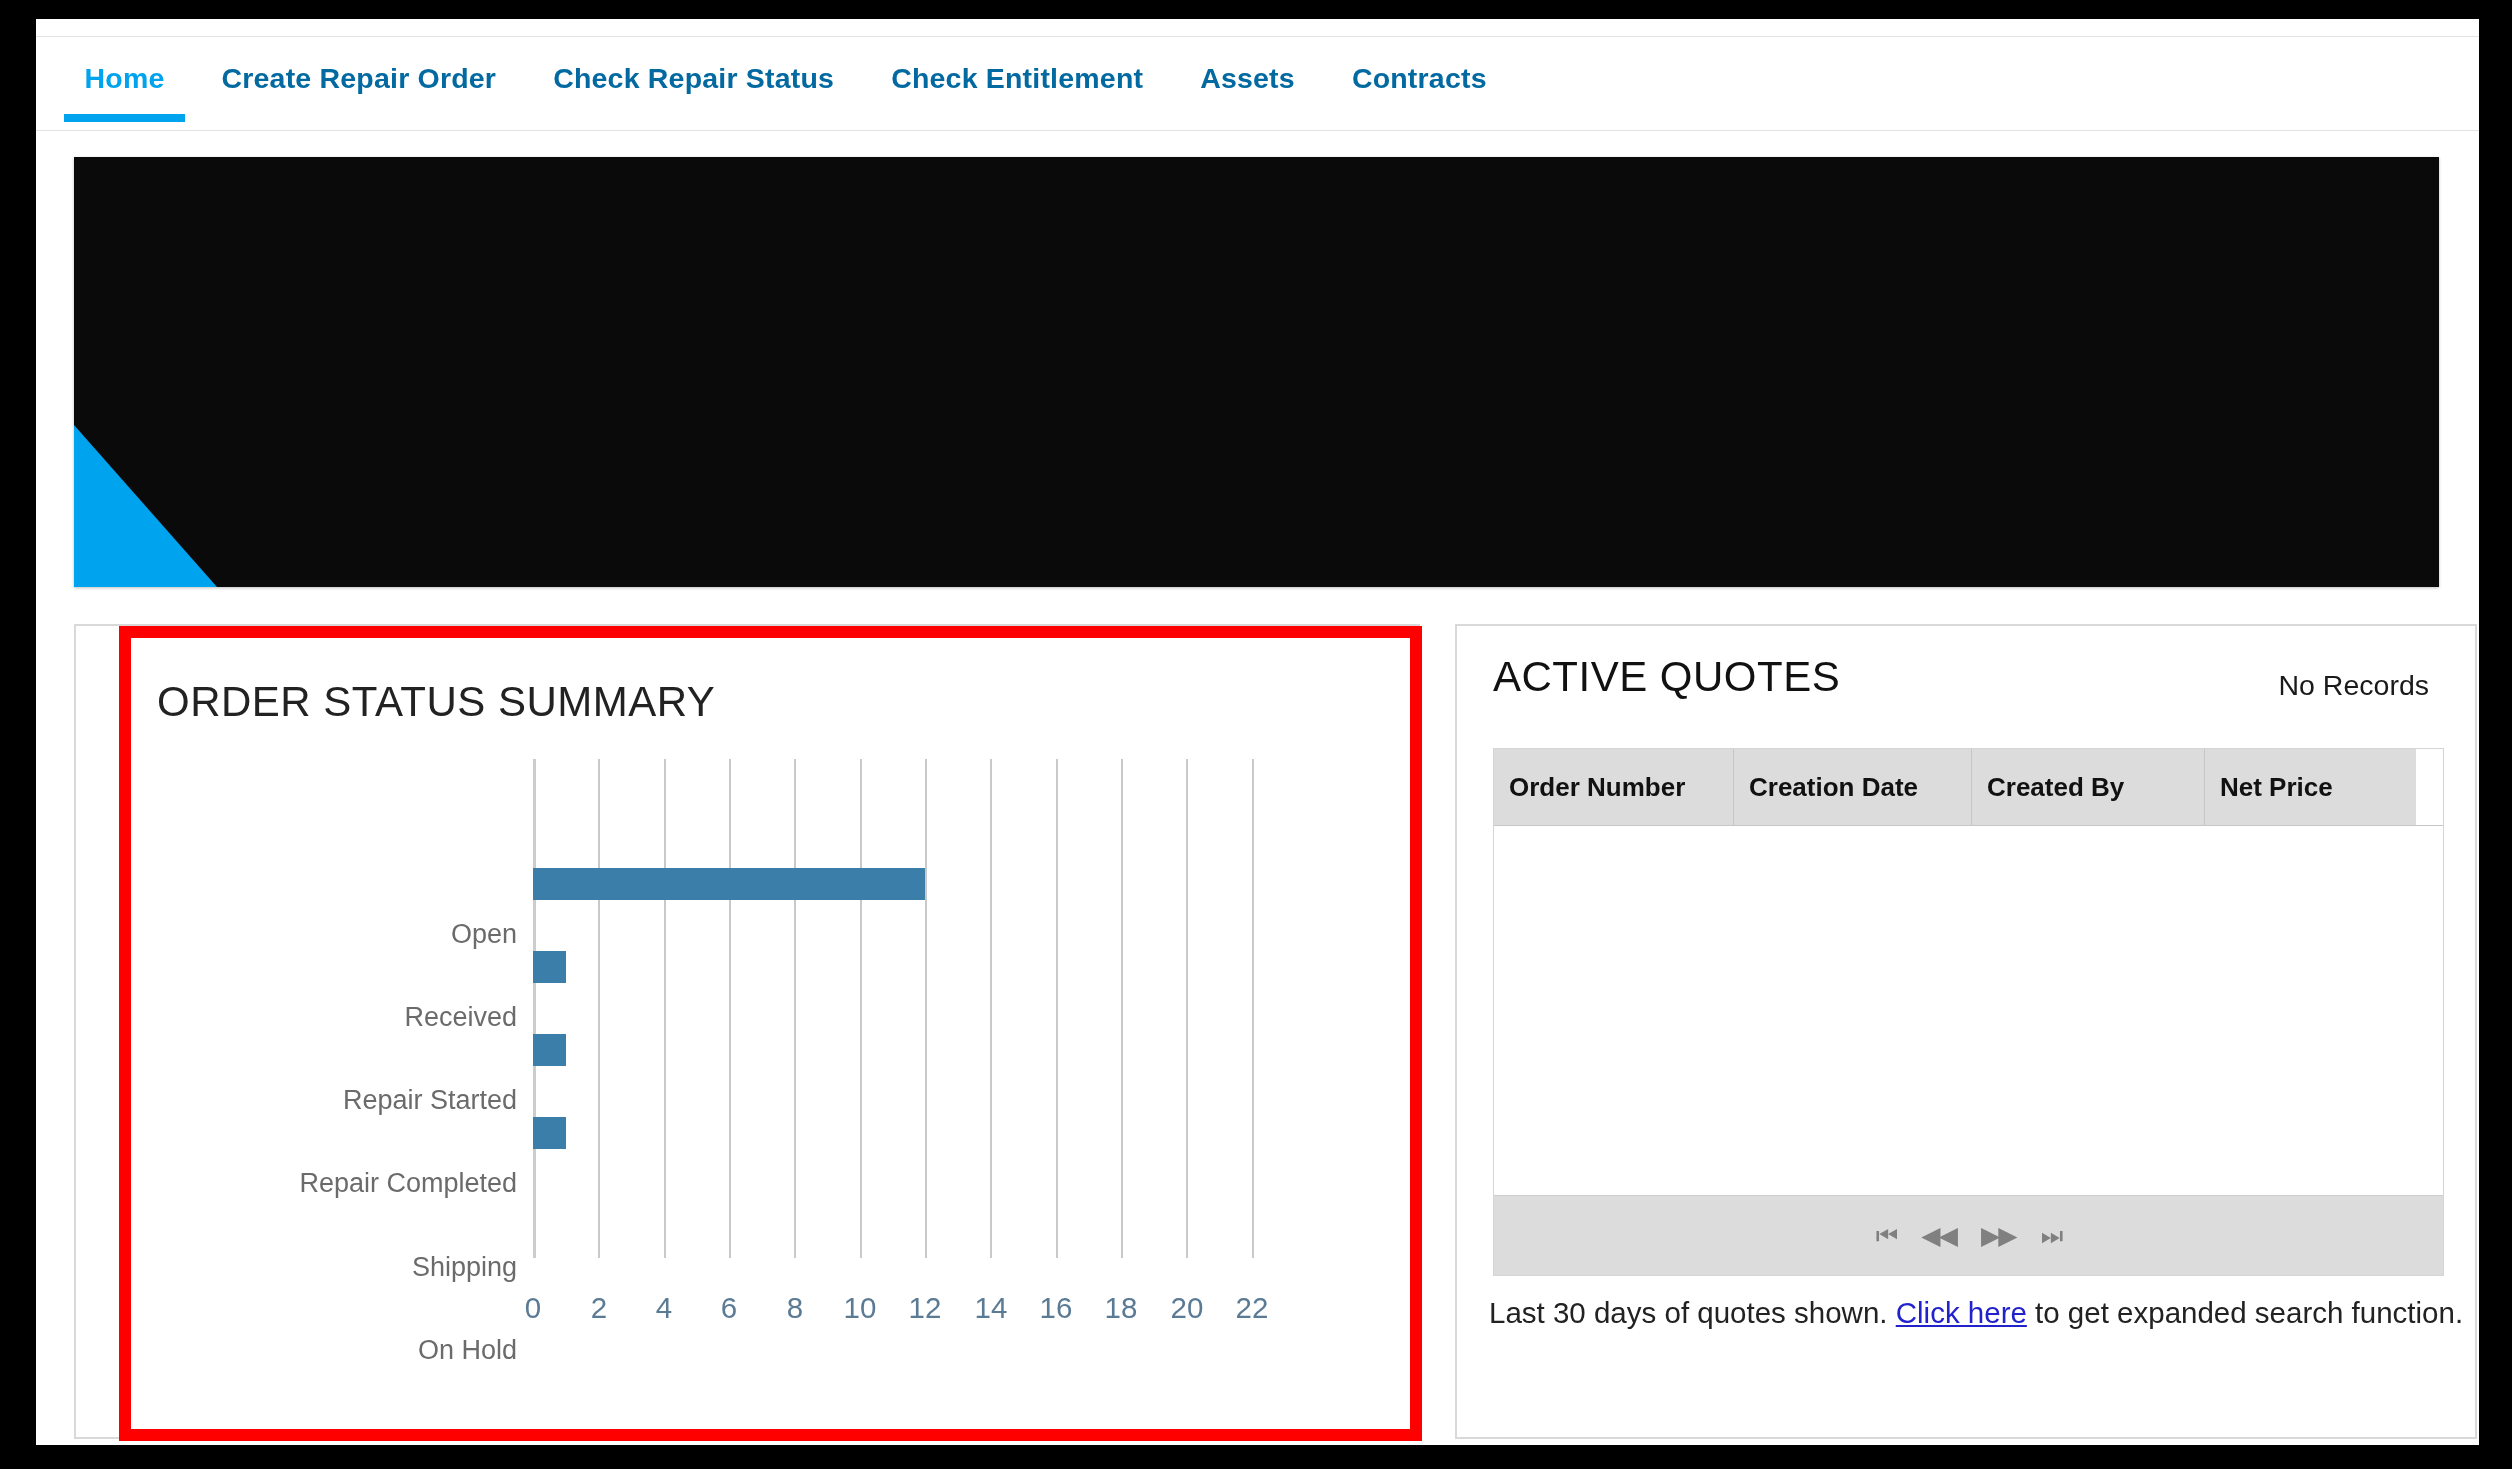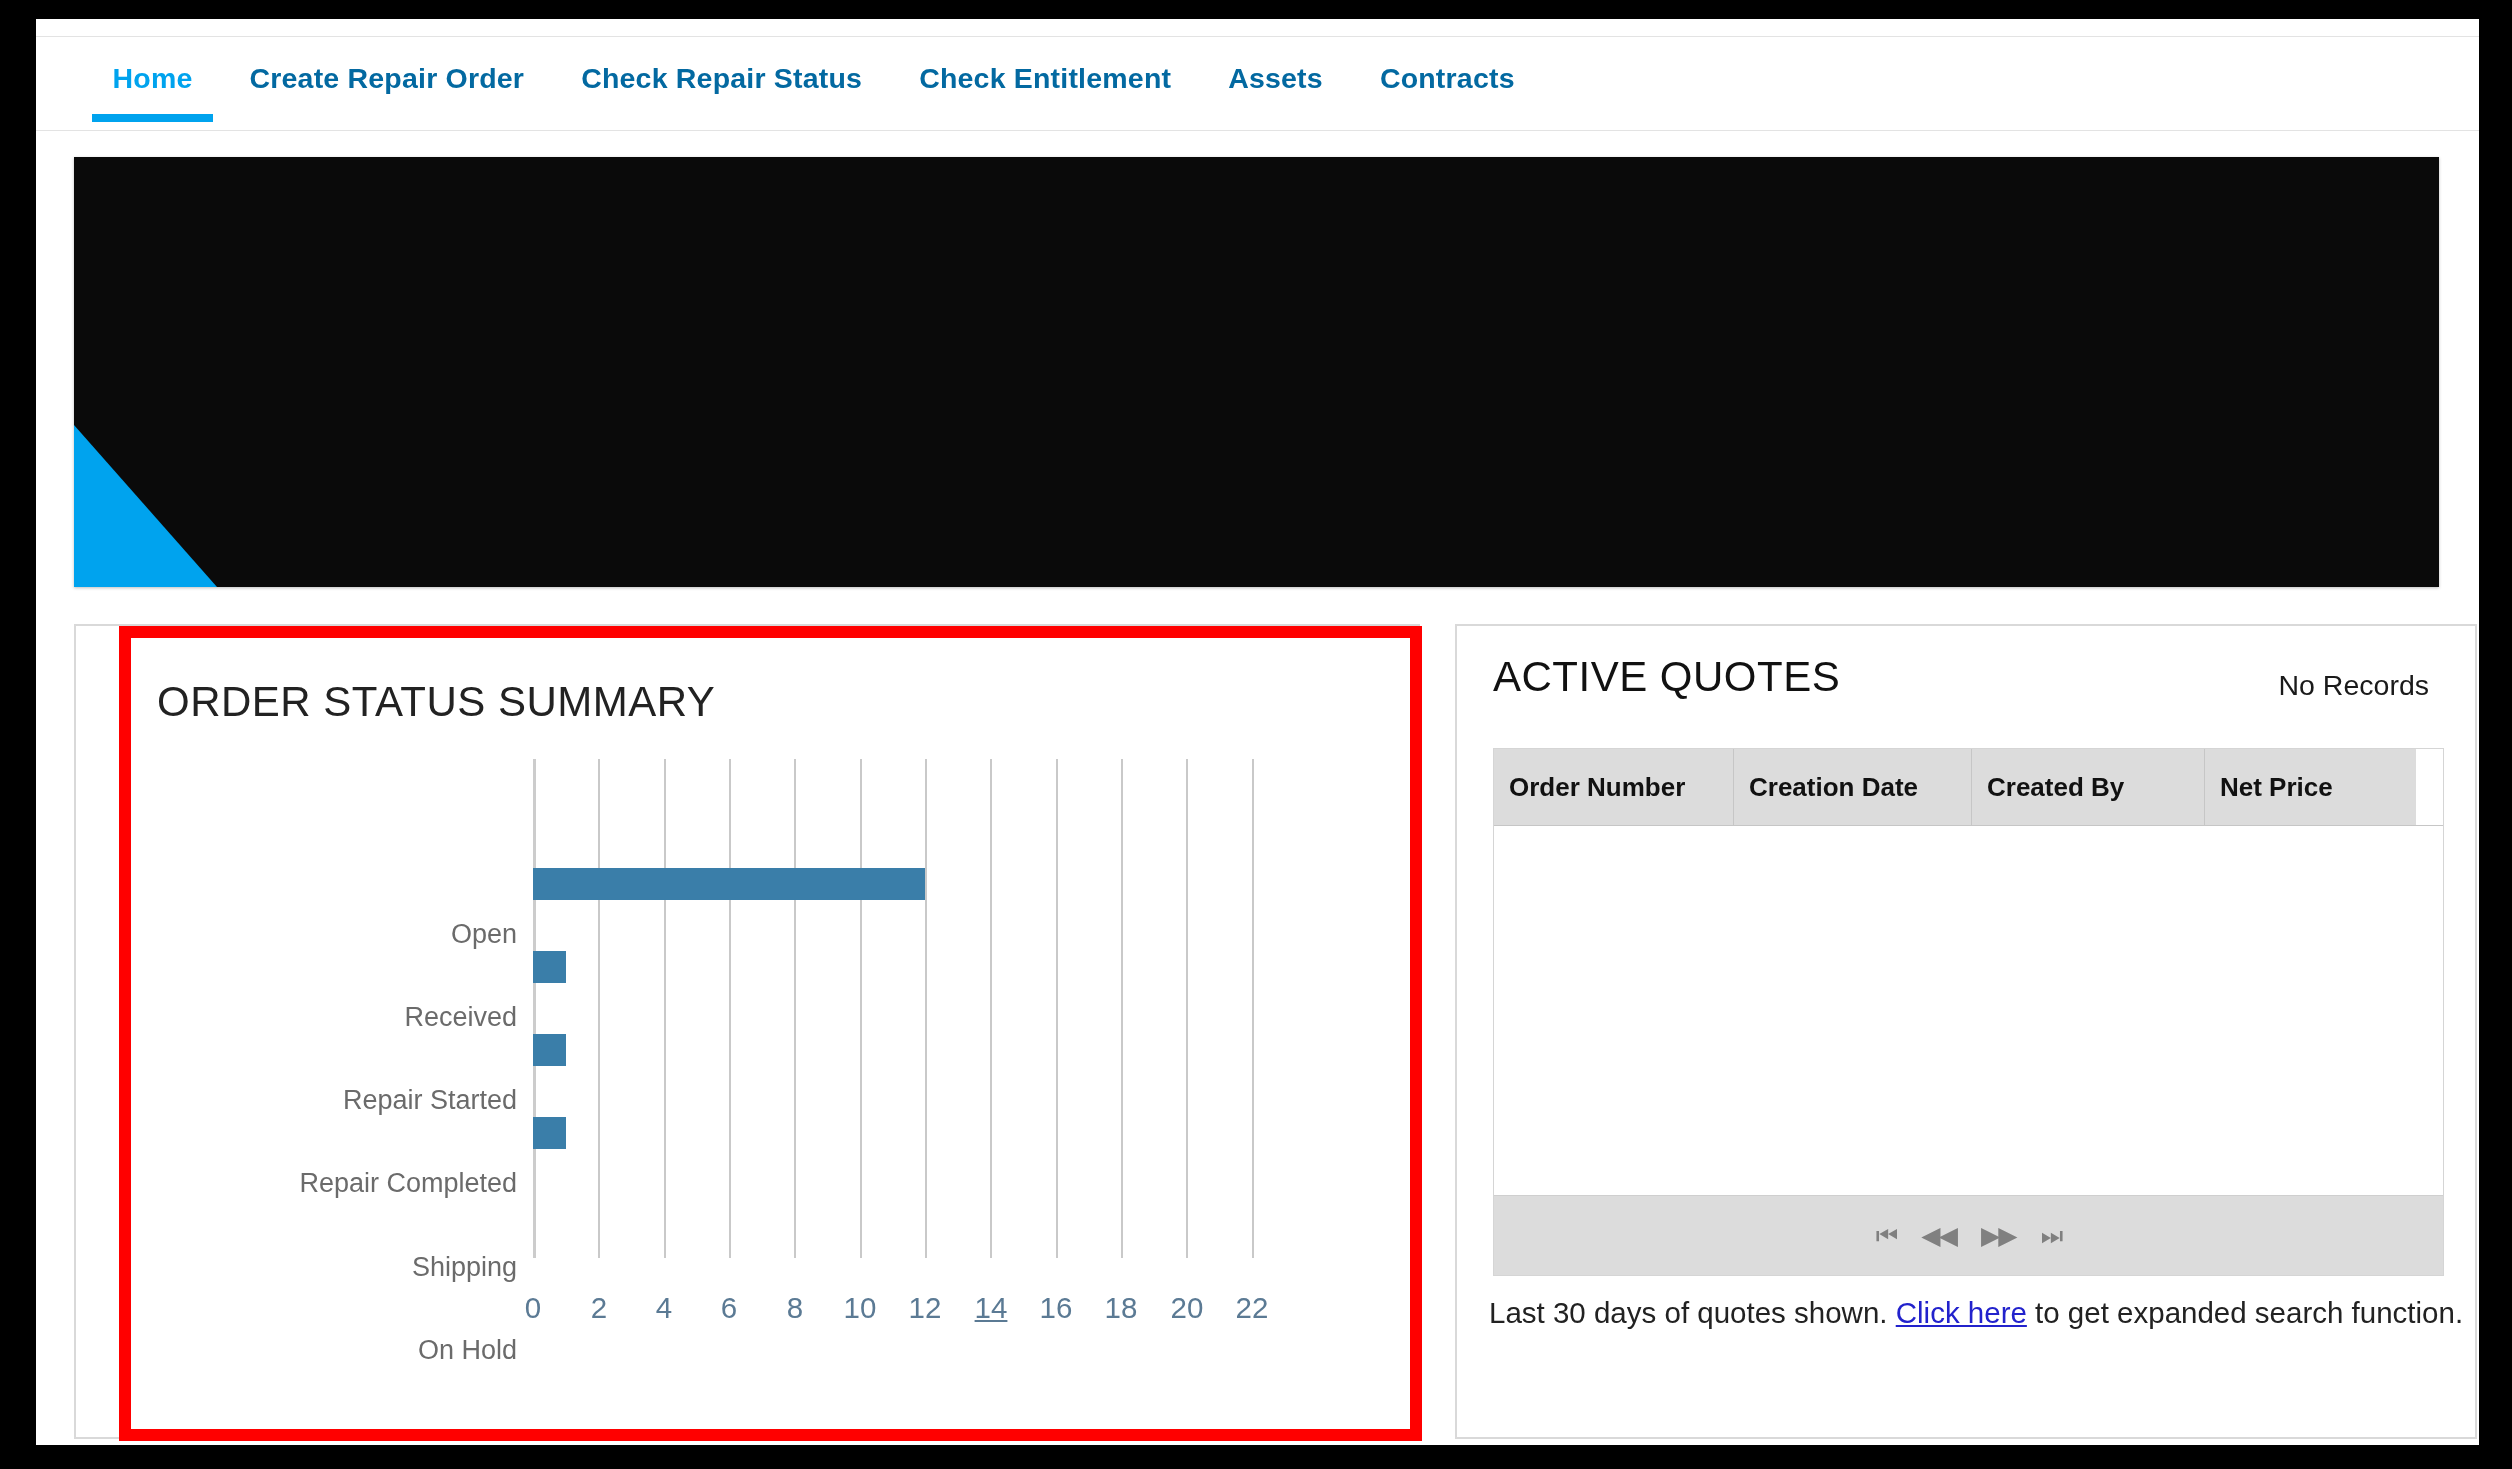--- a/index.html
+++ b/index.html
@@ -32,21 +32,21 @@
     width: 2443px;
     height: 95px;
     border-top: 1.9px solid #e3e3e3;
     border-bottom: 1.9px solid #e3e3e3;
     box-sizing: border-box;
   }
   .nav-list {
     display: flex;
     align-items: flex-start;
     height: 100%;
-    padding-left: 48px;
+    padding-left: 20px;
     text-align: center;
   }
   .nav-item {
     position: relative;
     font-size: 28.5px;
     font-weight: bold;
     color: #0369a1;
     padding: 25px 28.5px 0 28.5px;
     white-space: nowrap;
     cursor: pointer;
@@ -341,21 +341,21 @@
             <div class="bar" title="Shipping: 1" style="left: 0px; width: 33px; top: 374px; background: rgb(58, 126, 169);"></div>
           </div>
         <div id="xticks">
             <div class="xtick" style="left: 457px;">0</div>
             <div class="xtick" style="left: 523px;">2</div>
             <div class="xtick" style="left: 588px;">4</div>
             <div class="xtick" style="left: 653px;">6</div>
             <div class="xtick" style="left: 719px;">8</div>
             <div class="xtick" style="left: 784px;">10</div>
             <div class="xtick" style="left: 849px;">12</div>
-            <div class="xtick" style="left: 915px; text-decoration: underline;">14</div>
+            <div class="xtick" style="left: 915px;">14</div>
             <div class="xtick" style="left: 980px;">16</div>
             <div class="xtick" style="left: 1045px;">18</div>
             <div class="xtick" style="left: 1111px;">20</div>
             <div class="xtick" style="left: 1176px;">22</div>
           </div>
       </div>
       <div id="redbox"></div>
     </div>
 
     <div id="card-right">

